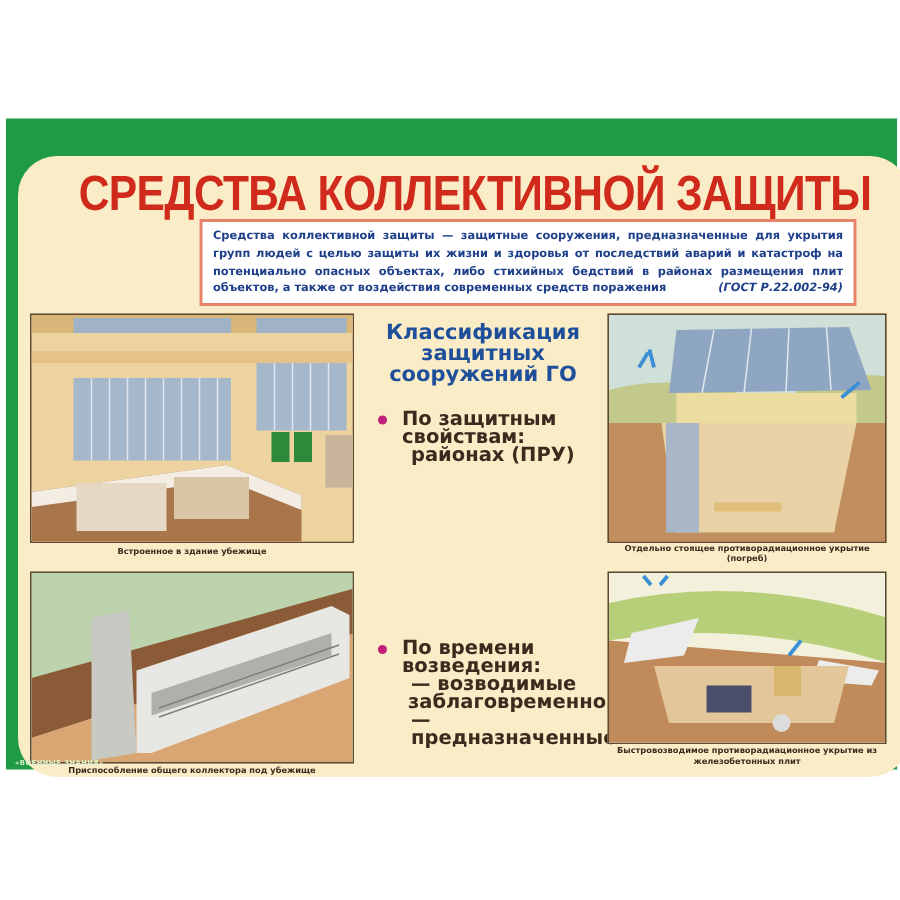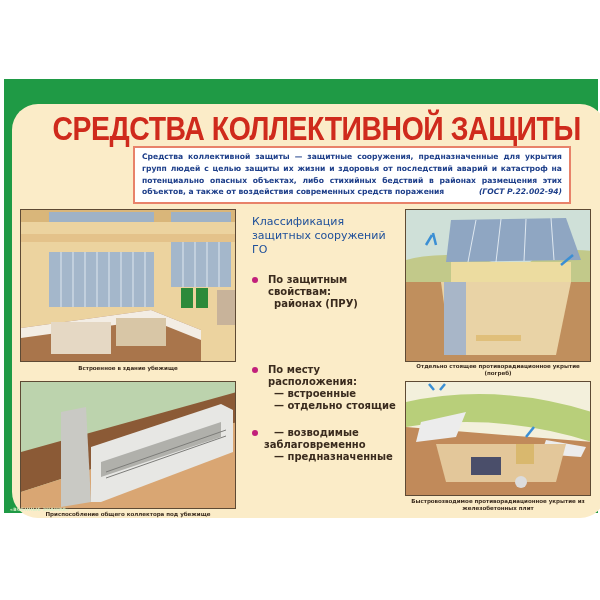--- a/index.html
+++ b/index.html
@@ -17,37 +17,37 @@
 
   .img { position:absolute; border:1.5px solid #5e4a34; box-sizing:border-box; overflow:hidden; }
   .caption { position:absolute; font-size:5.5px; font-weight:bold; color:#3a2b1e; text-align:center; line-height:7px; }
 
   
   .img1 { left:8px; top:105px; width:216px; height:153px; background:#e9c88e; }
   .img2 { left:8px; top:277px; width:216px; height:128px; background:#b7cfa9; }
   .img3 { left:393px; top:105px; width:186px; height:153px; background:#c99a66; }
   .img4 { left:393px; top:277px; width:186px; height:115px; background:#c3dba0; }
 
-  .heading { position:absolute; left:240px; top:111px; width:140px; font-weight:normal; color:#1e4f9a; font-size:11px; line-height:14px; }
-  .cls { position:absolute; left:240px; width:160px; font-size:10px; font-weight:bold; color:#3a2b1e; line-height:12px; }
+  .heading { position:absolute; left:240px; top:111px; width:140px; text-align:center; font-weight:bold; color:#1e4f9a; font-size:14px; line-height:14px; }
+  .cls { position:absolute; left:240px; width:160px; font-size:13px; font-weight:bold; color:#3a2b1e; line-height:12px; }
   .cls .bullet { position:absolute; left:0; top:3px; width:6px; height:6px; border-radius:50%; background:#c21f7b; }
   .cls .head { margin-left:16px; }
   .cls .sub { margin-left:22px; }
   .cls .sub2 { margin-left:16px; }
 </style>
 </head>
 <body>
 
 <div class="poster">
   <div class="inner">
 
     <div class="title">СРЕДСТВА КОЛЛЕКТИВНОЙ ЗАЩИТЫ</div>
 
     <div class="defbox">
-      <span class="lead">Средства коллективной защиты</span><span> — защитные сооружения, предназначенные для укрытия групп людей с целью защиты их жизни и здоровья от последствий аварий и катастроф на потенциально опасных объектах, либо стихийных бедствий в районах размещения этих объектов, а также от воздействия современных средств поражения</span>
+      <span class="lead">Средства коллективной защиты</span><span> — защитные сооружения, предназначенные для укрытия групп людей с целью защиты их жизни и здоровья от последствий аварий и катастроф на потенциально опасных объектах, либо стихийных бедствий в районах размещения плит объектов, а также от воздействия современных средств поражения</span>
       <span class="gost">(ГОСТ Р.22.002-94)</span>
     </div>
 
     <div class="img img1">
       <svg width="216" height="153" viewBox="0 0 216 153">
         <rect x="0" y="0" width="216" height="153" fill="#ecd39f"></rect>
         <rect x="0" y="0" width="216" height="12" fill="#d9b67a"></rect>
         <rect x="28" y="2" width="105" height="10" fill="#9fb2c6"></rect>
         <rect x="150" y="2" width="60" height="10" fill="#9fb2c6"></rect>
         <rect x="0" y="24" width="216" height="8" fill="#e4c28a"></rect>
@@ -95,31 +95,26 @@
     <div class="caption" style="left:8px; top:407px; width:216px;">Приспособление общего коллектора под убежище</div>
 
     <div class="heading">Классификация защитных сооружений ГО</div>
 
     <div class="cls" style="top:170px;">
       <span class="bullet"></span>
       <div class="head">По защитным свойствам:</div>
       <div class="sub2" style="margin-left:22px;">районах (ПРУ)</div>
     </div>
 
-    <div class="cls" style="top:260px;">
-      <span class="bullet"></span>
-      <div class="head">По месту расположения:</div>
-      <div class="sub">— встроенные</div>
-      <div class="sub">— отдельно стоящие</div>
-    </div>
 
     <div class="cls" style="top:323px;">
       <span class="bullet"></span>
+      <div class="head">По времени возведения:</div>
       <div class="sub">— возводимые</div>
-      <div class="sub2" style="margin-left:12px;">заблаговременно</div>
+      <div class="sub2" style="margin-left:12px;text-align:center;">заблаговременно</div>
       <div class="sub">— предназначенные</div>
     </div>
 
     <div class="img img3">
       <svg width="186" height="153" viewBox="0 0 186 153">
         <rect width="186" height="60" fill="#cfe0d8"></rect>
         <ellipse cx="40" cy="65" rx="60" ry="20" fill="#c2c98a"></ellipse>
         <ellipse cx="170" cy="60" rx="50" ry="20" fill="#c2c98a"></ellipse>
         <rect y="72" width="186" height="81" fill="#c08f5d"></rect>
         <polygon points="45,10 160,8 175,50 40,52" fill="#8fa6c2"></polygon>

